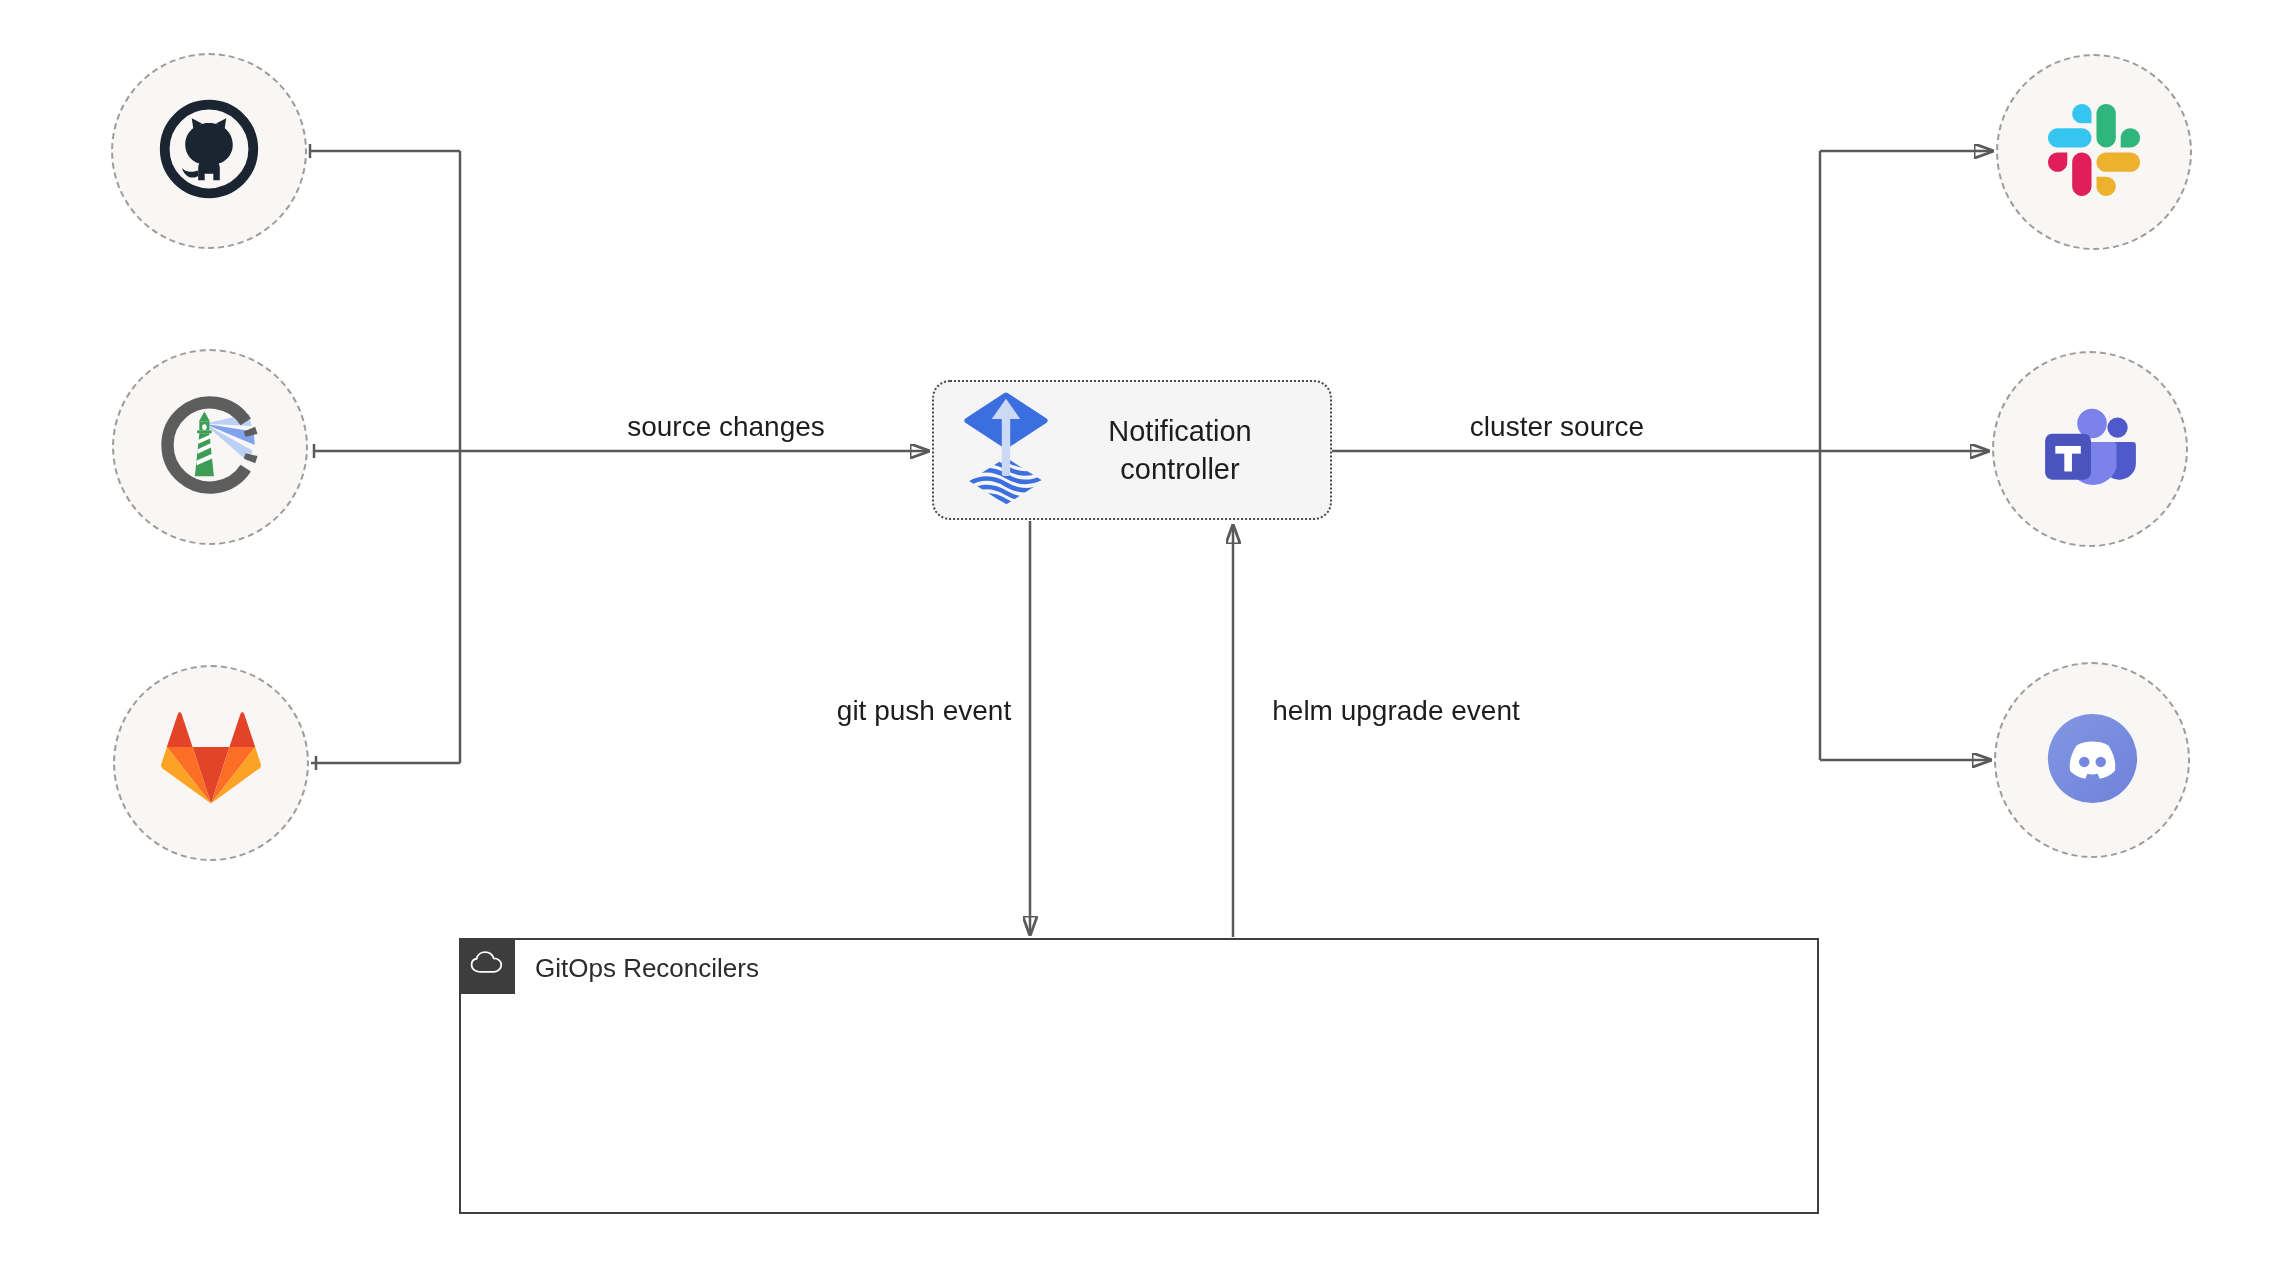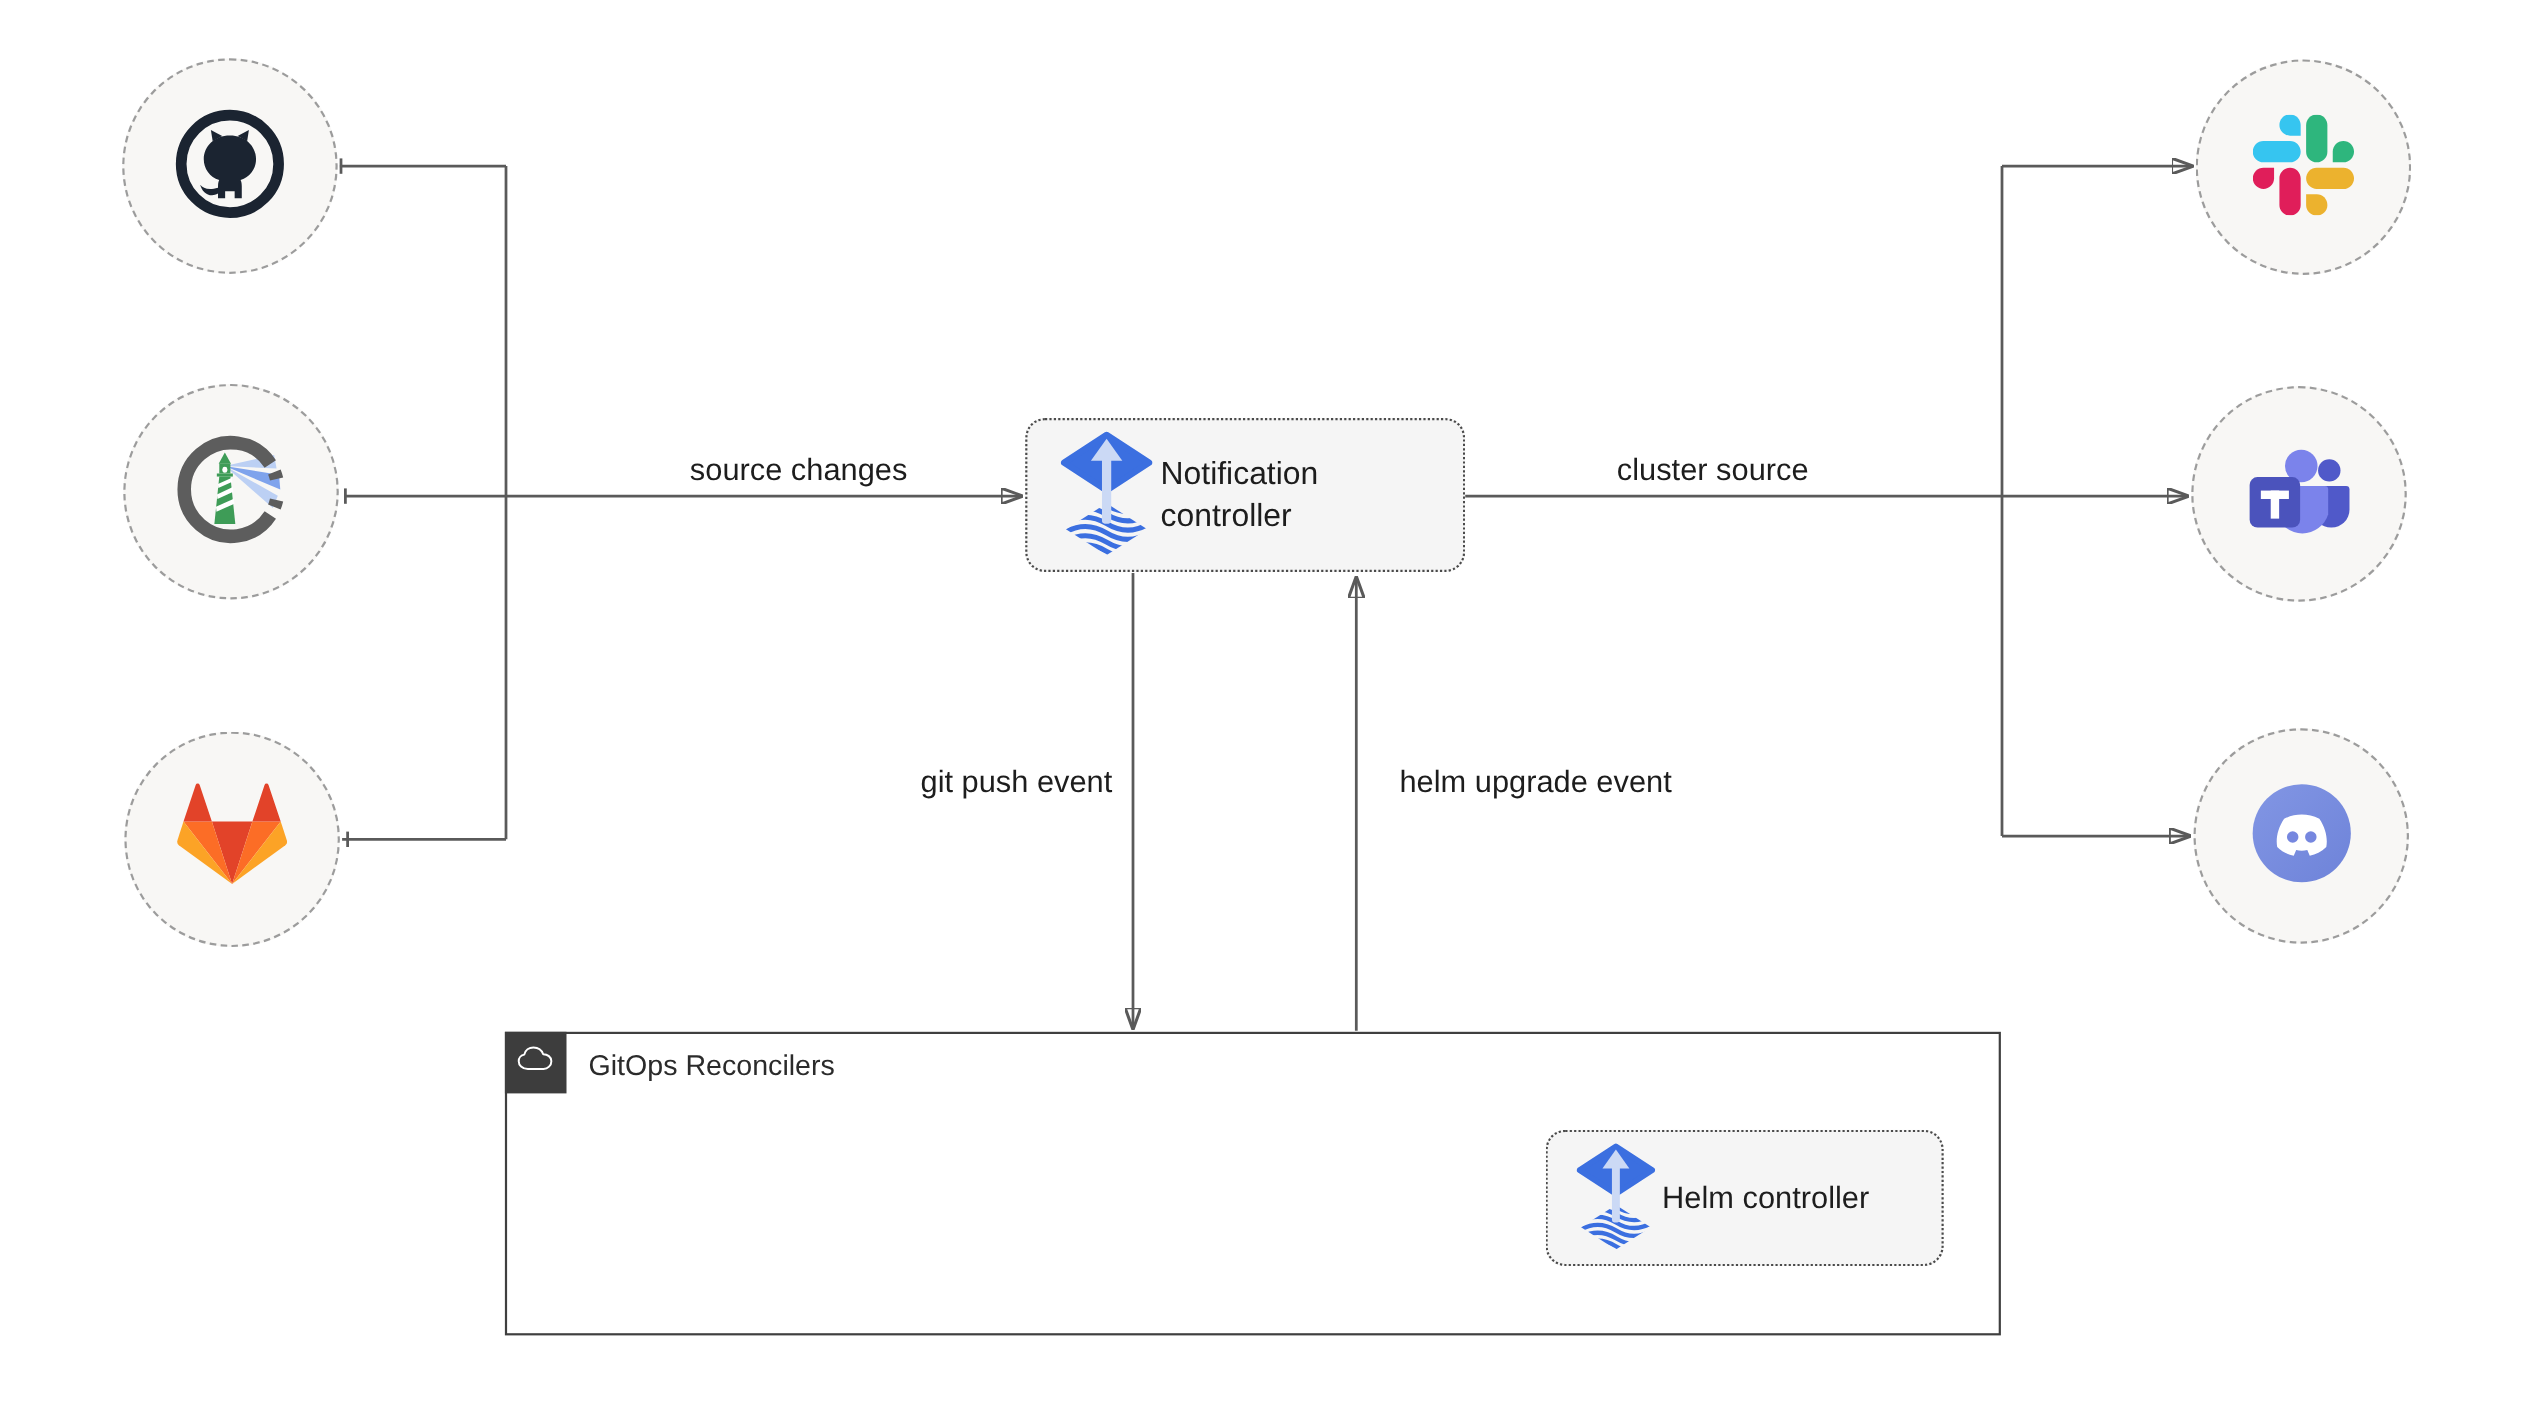--- a/index.html
+++ b/index.html
@@ -9,21 +9,21 @@
   #wires path{stroke:var(--line,#5a5a5a);stroke-width:2.5;fill:none;}
 
   .endpoint{position:absolute;width:196px;height:196px;border-radius:50%;
             background:var(--circle-fill,#f8f7f5);border:2px dashed var(--circle-border,#9c9c9c);
             display:flex;align-items:center;justify-content:center;box-sizing:border-box;}
 
   .ctrl{position:absolute;background:var(--node-fill,#f5f5f5);
         border:2px dotted var(--node-border,#4a4a4a);border-radius:18px;
         display:flex;align-items:center;box-sizing:border-box;}
   .ctrl .flux{flex:0 0 auto;display:flex;align-items:center;justify-content:center;}
-  .ctrl .ctrl-label{flex:1 1 auto;text-align:left;font-size:28px;line-height:36px;
+  .ctrl .ctrl-label{flex:1 1 auto;text-align:center;font-size:28px;line-height:36px;
                     padding-right:18px;white-space:normal;}
   .ctrl-big .flux{margin-left:30px;}
   .ctrl-big .ctrl-label{font-size:29px;line-height:38px;max-width:250px;margin:0 auto;}
   .ctrl-sm .flux{margin-left:26px;}
   .ctrl-sm .ctrl-label{font-size:28px;line-height:36px;max-width:230px;margin:0 auto;}
 
   .edge-label{position:absolute;transform:translate(-50%,-50%);font-size:28px;
               white-space:nowrap;color:#1d1d1d;}
 
   .group{position:absolute;background:#ffffff;border:2.5px solid var(--group-border,#3f3f3f);
@@ -210,27 +210,19 @@
 
   <div class="ctrl ctrl-big" style="left:932px;top:380px;width:400px;height:140px">
     <span class="flux">
       <svg width="84" height="126" viewBox="0 0 100 150">
           <use href="#i-flux"></use>
         </svg>
     </span>
     <span class="ctrl-label">Notification controller</span>
   </div>
 
-  <div class="ctrl ctrl-sm" style="left:1405px;top:1027px;width:362px;height:124px">
-    <span class="flux">
-      <svg width="72" height="108" viewBox="0 0 100 150">
-          <use href="#i-flux"></use>
-        </svg>
-    </span>
-    <span class="ctrl-label">Helm controller</span>
-  </div>
 
   <div class="edge-label" style="left:726px;top:427px">source changes</div>
   <div class="edge-label" style="left:1557px;top:427px">cluster source</div>
   <div class="edge-label" style="left:924px;top:711px">git push event</div>
   <div class="edge-label" style="left:1396px;top:711px">helm upgrade event</div>
 
 </div>
 
 </body></html>

